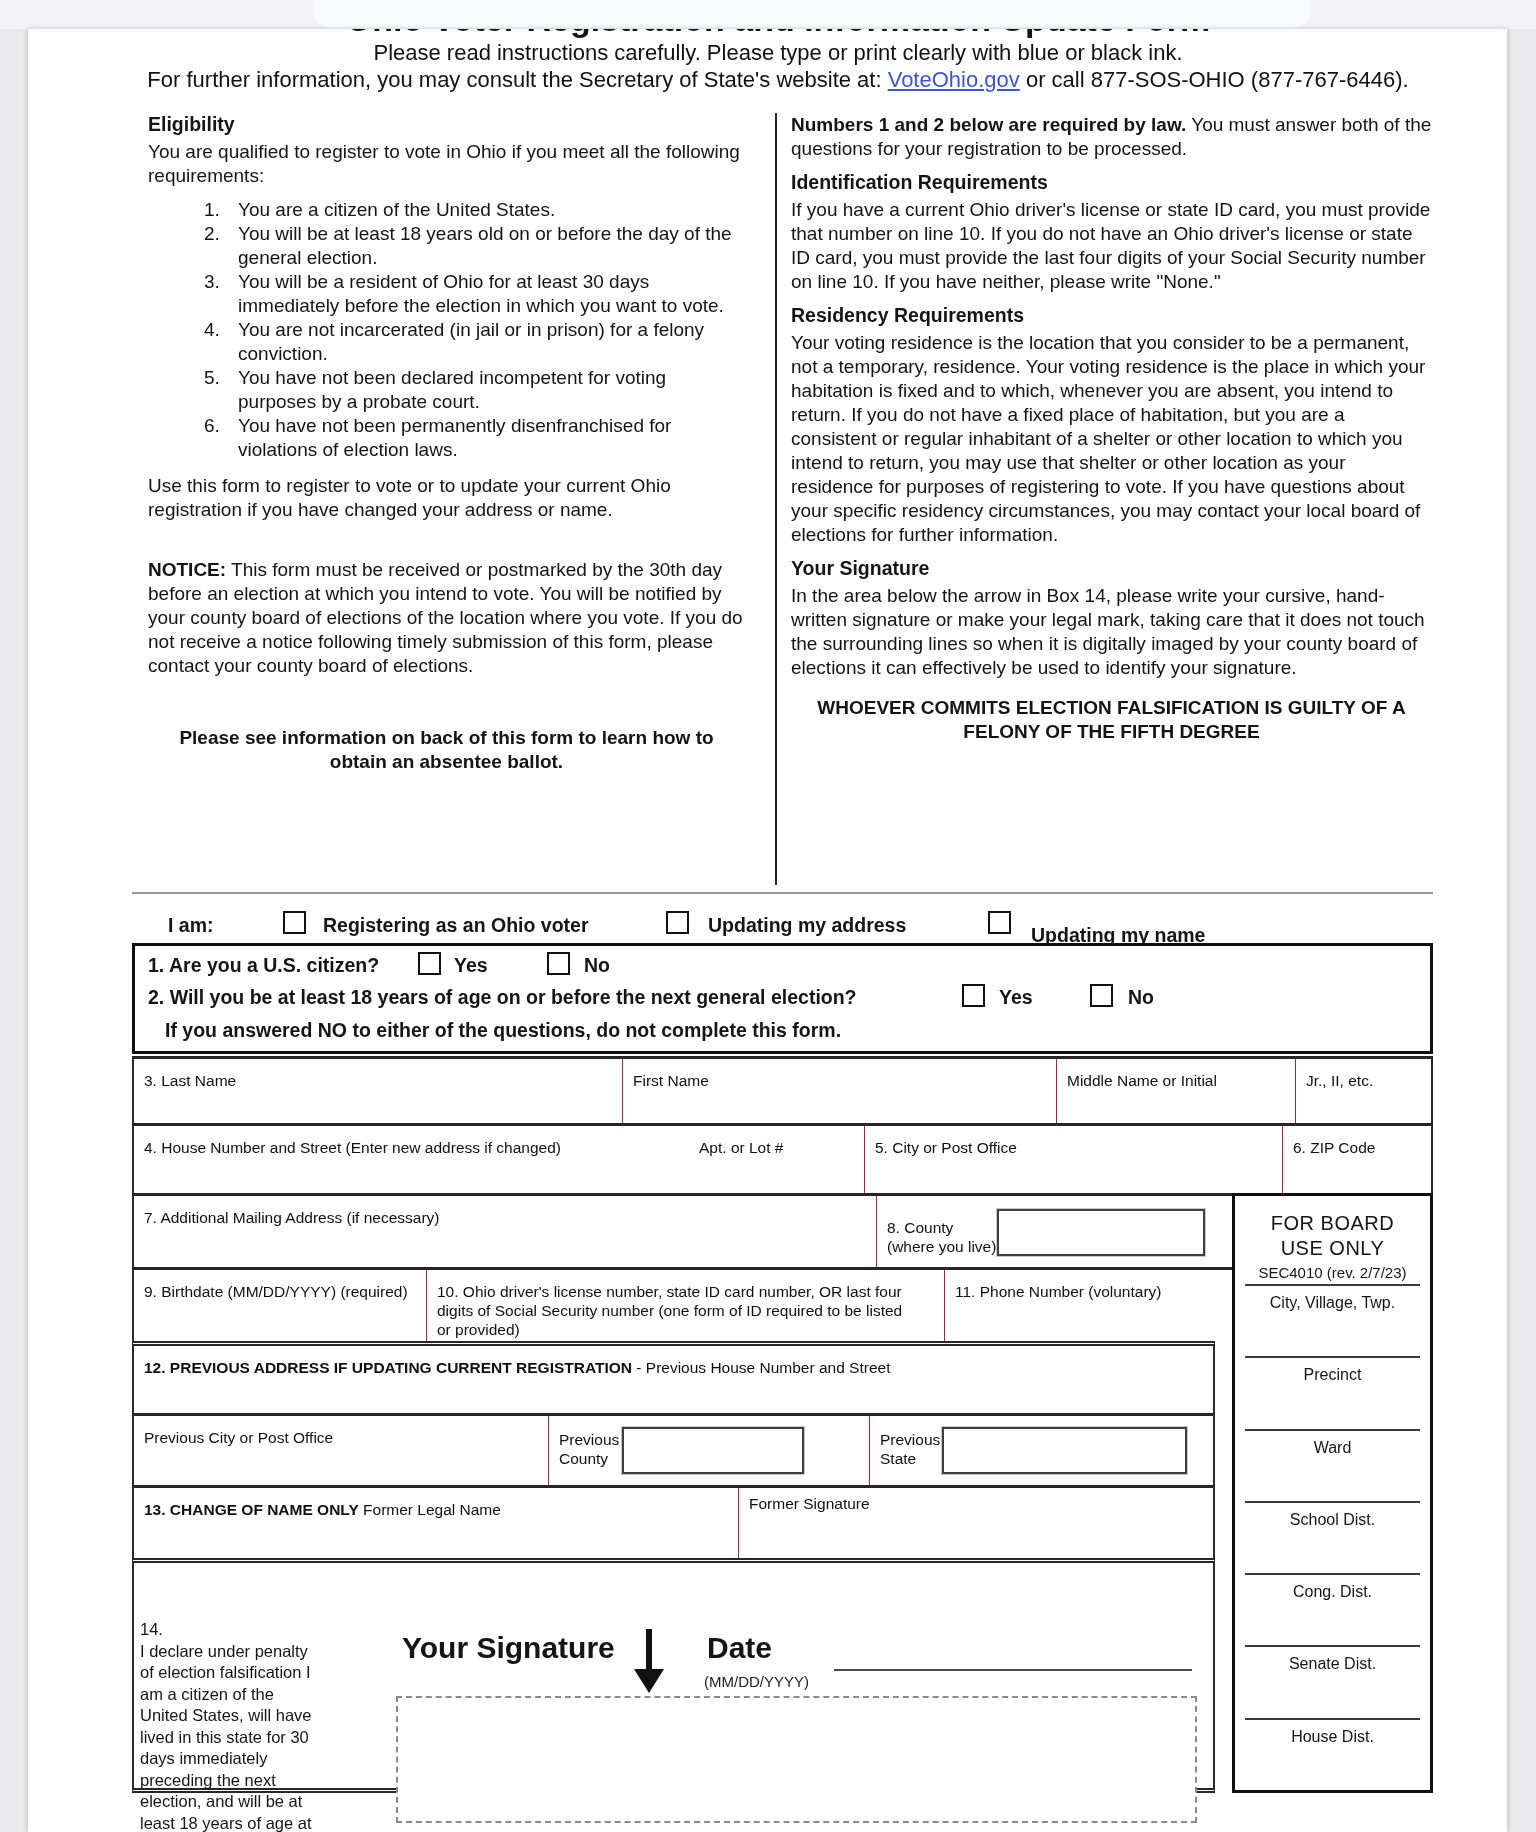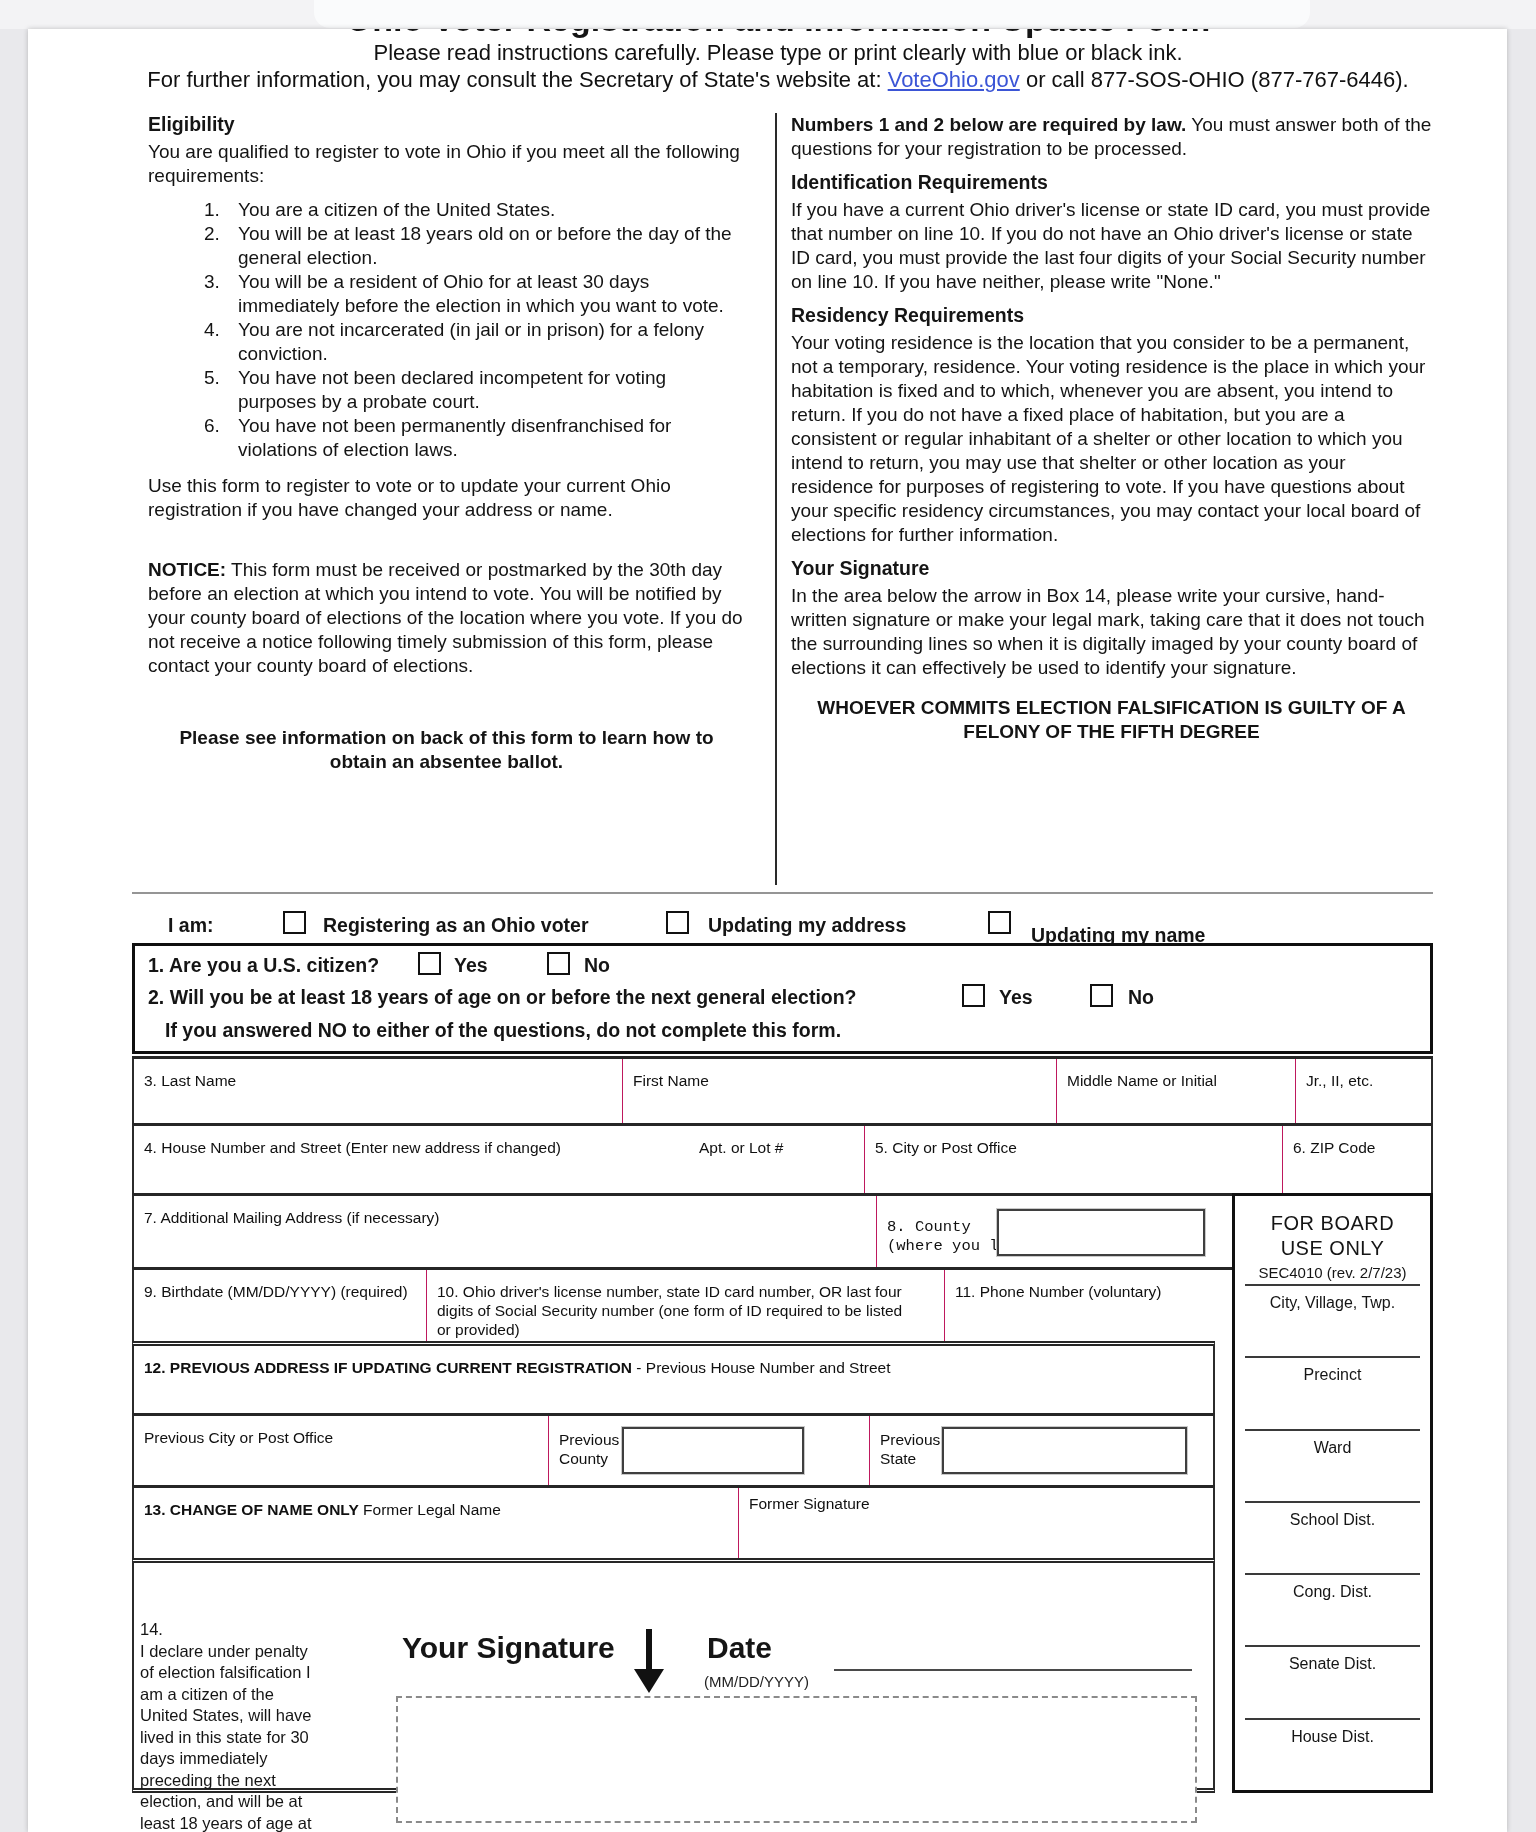--- a/index.html
+++ b/index.html
@@ -208,21 +208,21 @@
       <div class="cell" style="flex:1;">
           <span class="flab">6. ZIP Code</span>
         </div>
     </div>
 
     <div class="row solid" style="top:137px;height:74px;width:1100px;">
       <div class="cell vr" style="width:743px;">
           <span class="flab">7. Additional Mailing Address (if necessary)</span>
         </div>
       <div class="cell" style="flex:1;">
-        <span class="flab" style="top:22px;font-family:Liberation Mono, monospace;">
+        <span class="flab" style="top:22px;">
           <span>8. County</span><br>
           <span>(where you live)</span>
         </span>
         <span class="inbox" style="left:120px;top:13px;width:208px;height:47px;"></span>
       </div>
     </div>
 
     <div class="row solid" style="top:211px;height:74px;width:1100px;">
       <div class="cell vr" style="width:293px;">
           <span class="flab">9. Birthdate (MM/DD/YYYY) (required)</span>

